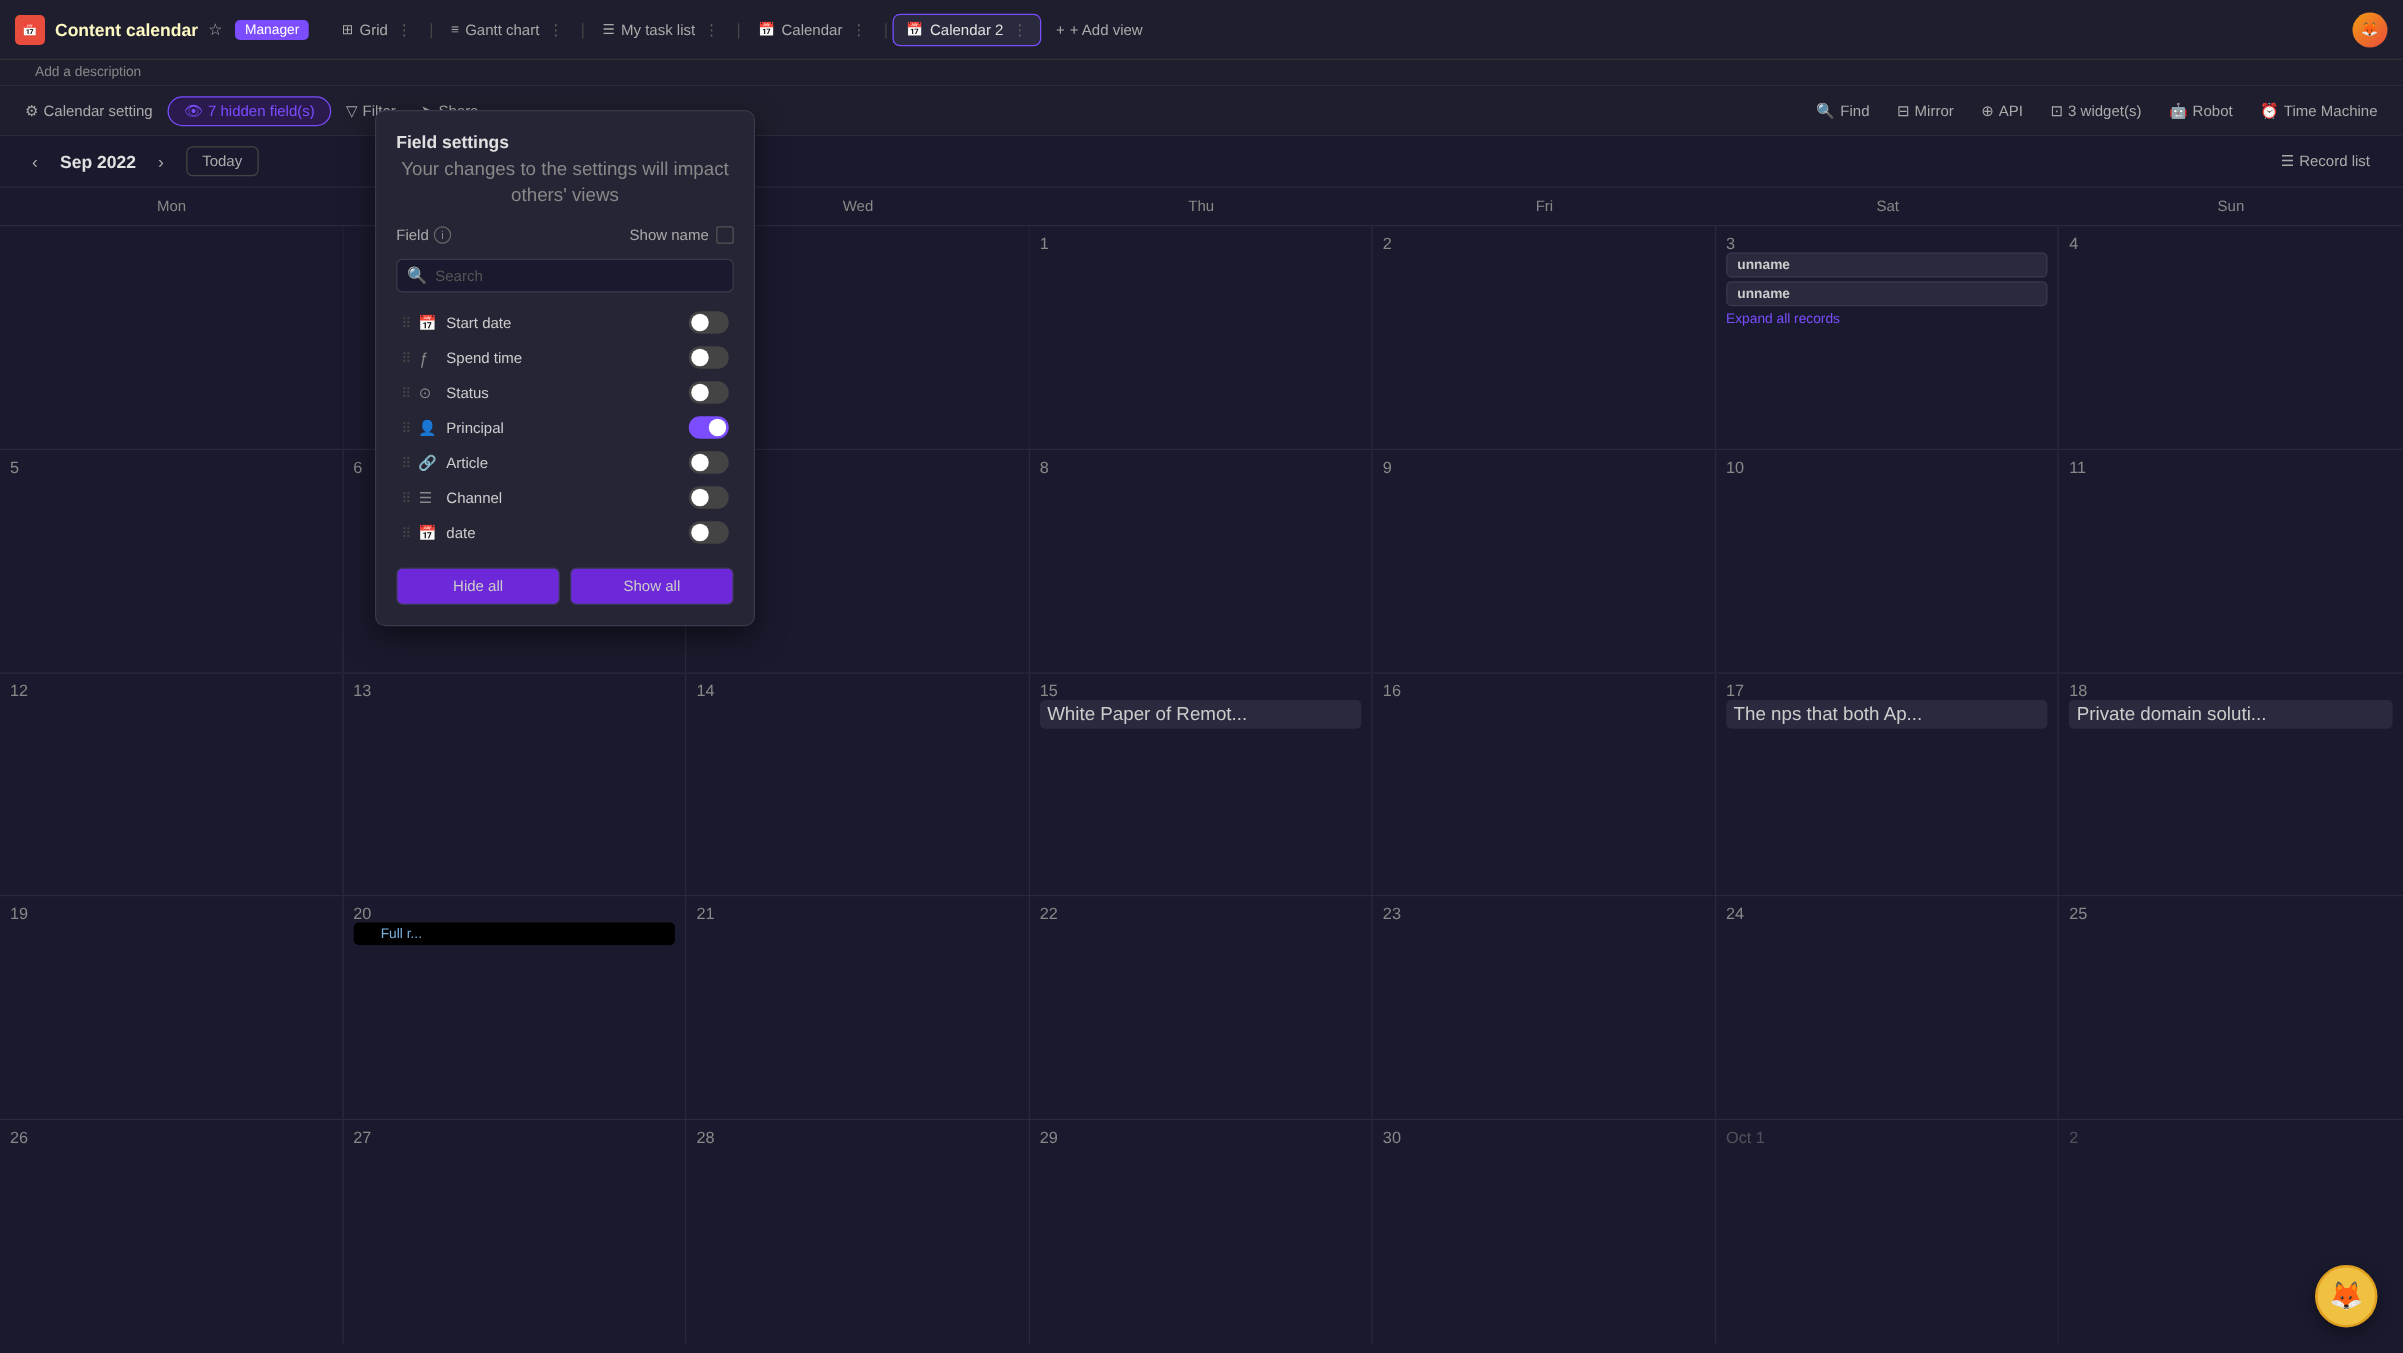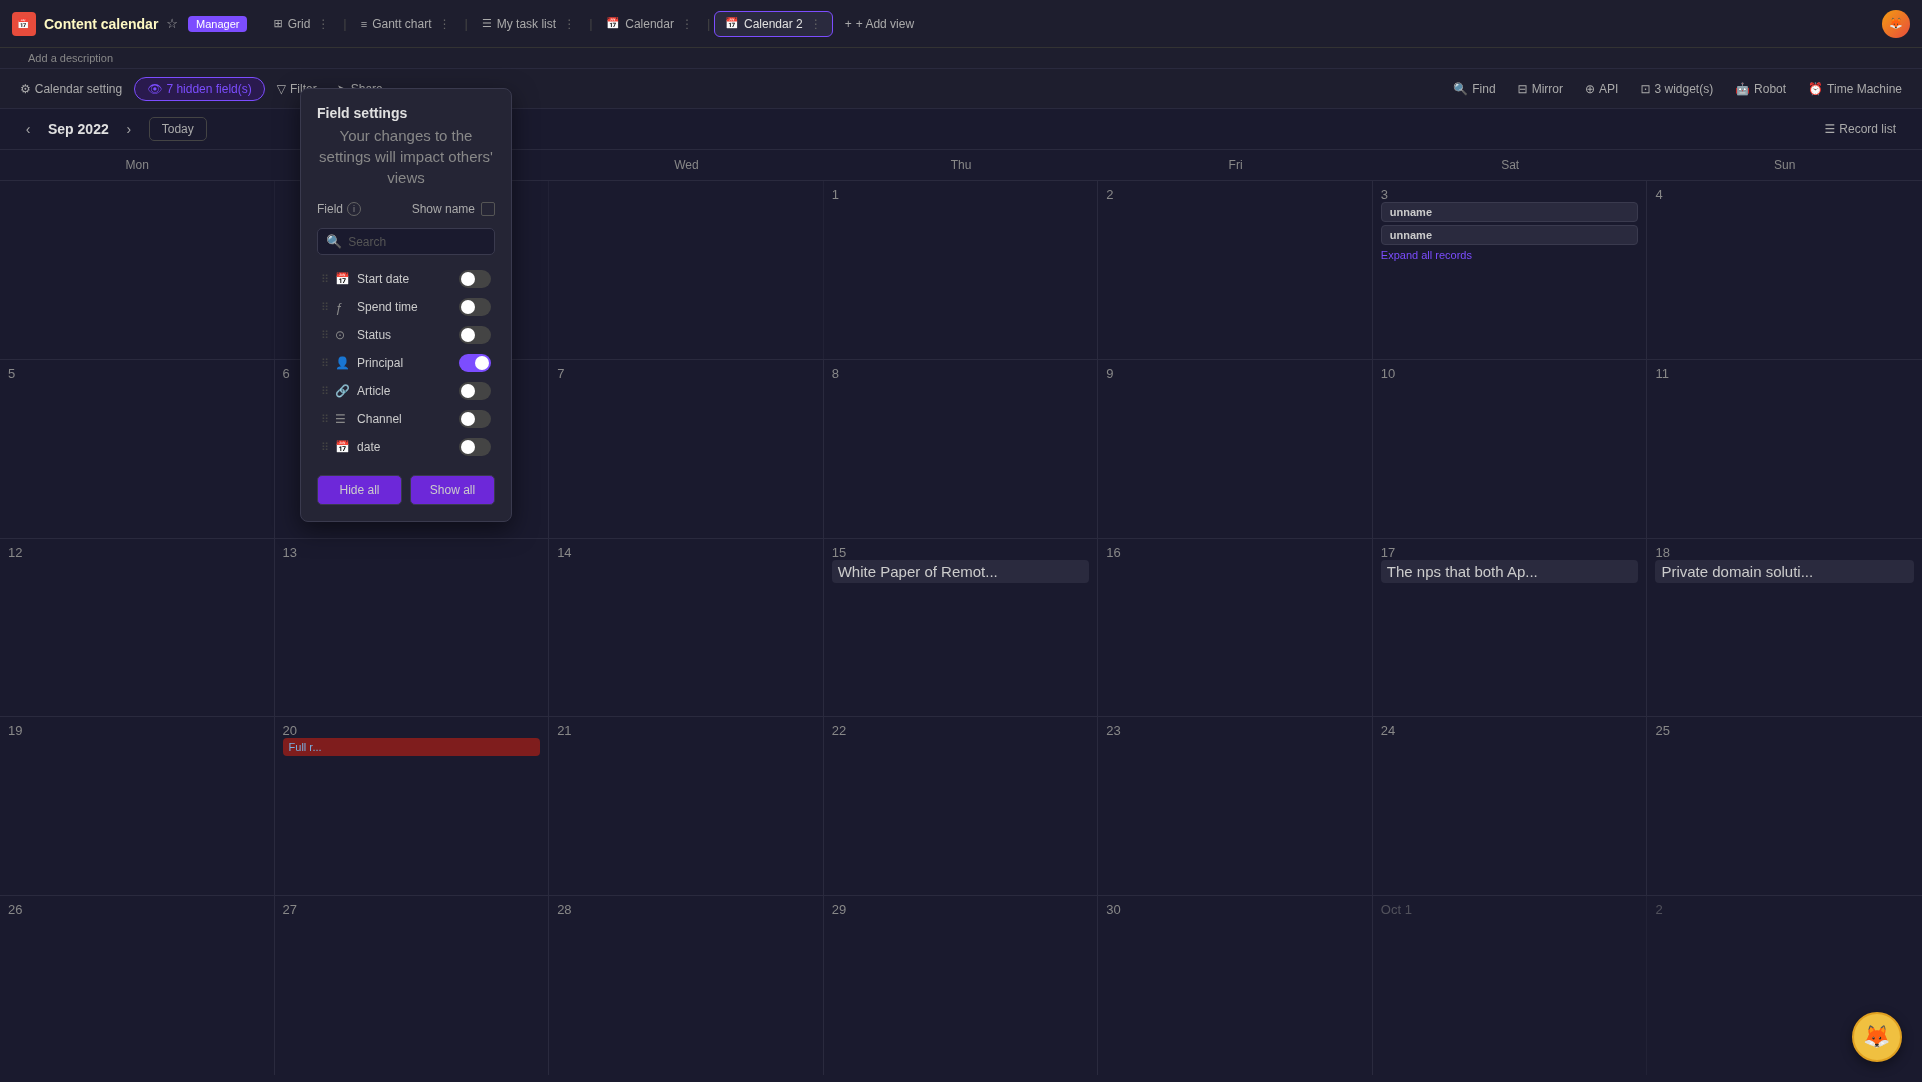--- a/index.html
+++ b/index.html
@@ -237,41 +237,41 @@
       border: 1px solid #3a3a4e;
       font-weight: bold;
     }
     .expand-all {
       font-size: 11px;
       color: #7c4dff;
       cursor: pointer;
       margin-top: 4px;
     }
     .full-r-badge {
-      background: #7f1d1d;
+      background: #000000;
       border-radius: 4px;
-      padding: 3px 6px;
+      padding: 3px 22px;
       font-size: 11px;
       color: #7ab0e0;
       margin-bottom: 3px;
       cursor: pointer;
     }
 
     
     .field-settings-overlay {
       position: fixed;
       top: 88px;
       left: 300px;
       z-index: 1000;
     }
     .field-settings-popup {
       background: #252535;
       border: 1px solid #3a3a4e;
       border-radius: 8px;
-      width: 212px;
+      width: 304px;
       box-shadow: 0 8px 24px rgba(0,0,0,0.5);
       padding: 16px;
     }
     .popup-title {
       font-size: 14px;
       font-weight: 600;
       color: #e0e0e0;
       margin-bottom: 4px;
     }
     .popup-subtitle {

